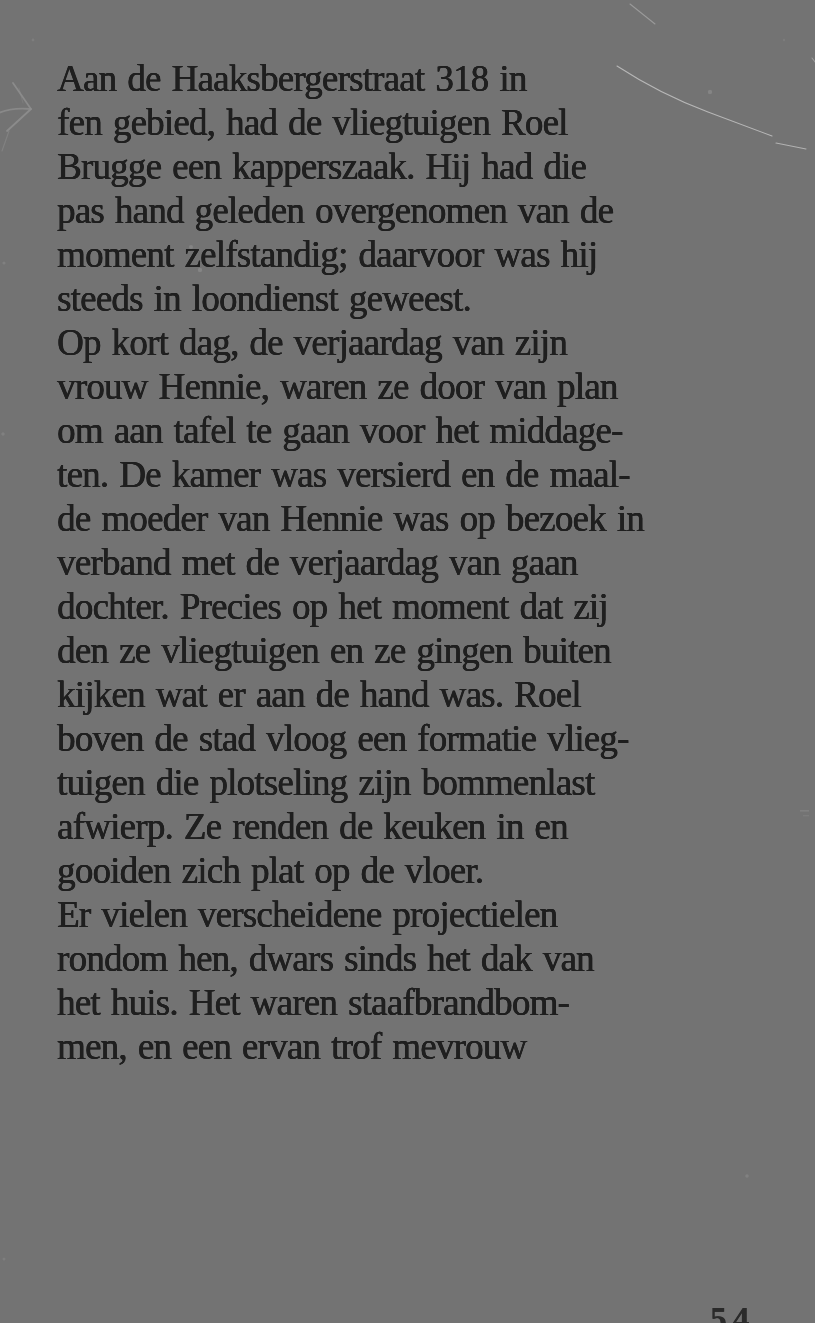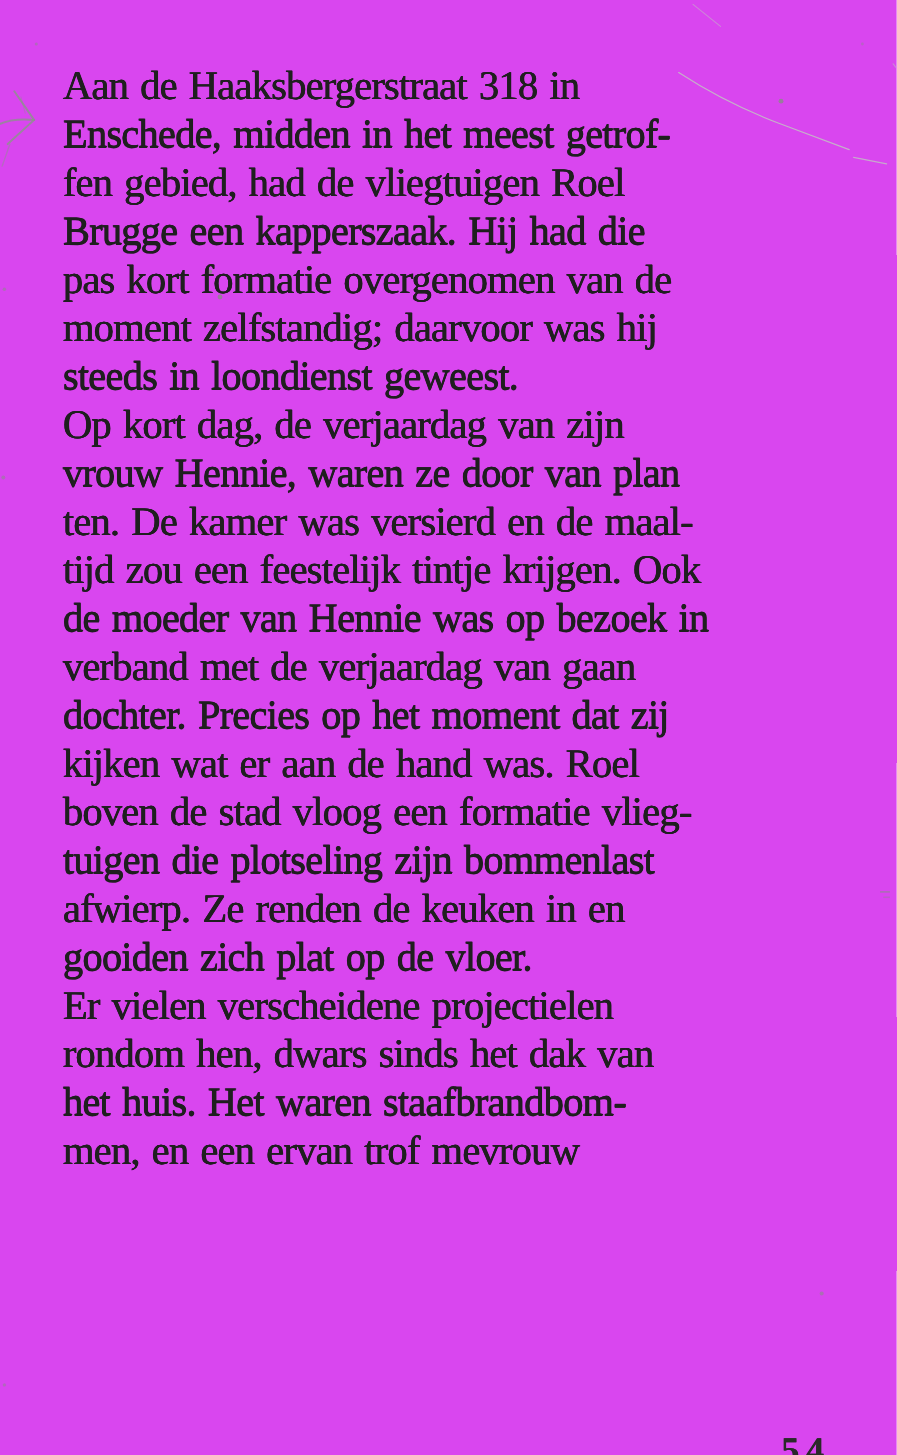--- a/index.html
+++ b/index.html
@@ -10,21 +10,21 @@
     width: 815px;
     height: 1323px;
     overflow: hidden;
     background: #fdfdfc;
     position: relative;
     font-family: "Liberation Serif", "DejaVu Serif", serif;
   }
   .paper {
     position: absolute;
     inset: 0;
-    background: #d946ef;
+    background: #737373;
   }
   .textblock {
     position: absolute;
     left: 57px;
     top: 57px;
     width: 730px;
     color: var(--ink, #1f1f1f);
   }
   .textblock .line {
     font-size: 37px;
@@ -82,33 +82,33 @@
       <circle cx="747" cy="1176" r="1.8" opacity="0.6"></circle>
       <circle cx="4" cy="1259" r="1.5" opacity="0.5"></circle>
       <rect x="800" y="810" width="9" height="1.6" opacity="0.55"></rect>
       <rect x="803" y="815" width="6" height="1.4" opacity="0.4"></rect>
       <circle cx="784" cy="40" r="1.3" opacity="0.4"></circle>
     </g>
   </svg>
 
   <div class="textblock">
       <div class="line">Aan de Haaksbergerstraat 318 in</div>
-      <div class="line">Enschede, midden in het meest getrof-</div>
       <div class="line">fen gebied, had de vliegtuigen Roel</div>
       <div class="line">Brugge een kapperszaak. Hij had die</div>
-      <div class="line">pas kort formatie overgenomen van de</div>
+      <div class="line">pas hand geleden overgenomen van de</div>
       <div class="line">moment zelfstandig; daarvoor was hij</div>
       <div class="line">steeds in loondienst geweest.</div>
       <div class="line">Op kort dag, de verjaardag van zijn</div>
       <div class="line">vrouw Hennie, waren ze door van plan</div>
+      <div class="line">om aan tafel te gaan voor het middage-</div>
       <div class="line">ten. De kamer was versierd en de maal-</div>
-      <div class="line">tijd zou een feestelijk tintje krijgen. Ook</div>
       <div class="line">de moeder van Hennie was op bezoek in</div>
       <div class="line">verband met de verjaardag van gaan</div>
       <div class="line">dochter. Precies op het moment dat zij</div>
+      <div class="line">den ze vliegtuigen en ze gingen buiten</div>
       <div class="line">kijken wat er aan de hand was. Roel</div>
       <div class="line">boven de stad vloog een formatie vlieg-</div>
       <div class="line">tuigen die plotseling zijn bommenlast</div>
       <div class="line">afwierp. Ze renden de keuken in en</div>
       <div class="line">gooiden zich plat op de vloer.</div>
       <div class="line">Er vielen verscheidene projectielen</div>
       <div class="line">rondom hen, dwars sinds het dak van</div>
       <div class="line">het huis. Het waren staafbrandbom-</div>
       <div class="line">men, en een ervan trof mevrouw</div>
     </div>

